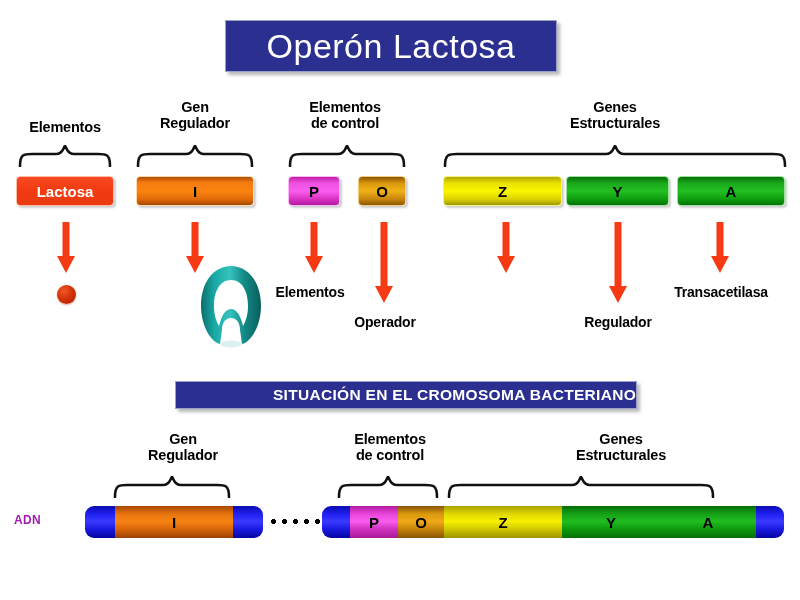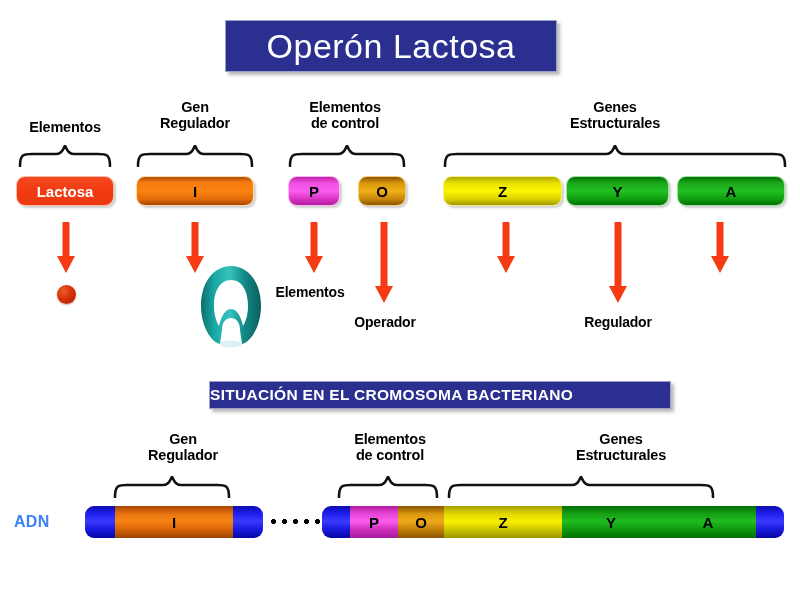--- a/index.html
+++ b/index.html
@@ -45,22 +45,21 @@
     position: absolute;
     left: 175px;
     top: 381px;
     width: 460px;
     height: 26px;
     background: #2b2f8f;
     border: 1px solid #9aa0c8;
     box-shadow: 3px 3px 3px rgba(120,120,120,0.5);
     display: flex;
     align-items: center;
-    justify-content: flex-start;
-    margin-left: 34px;
+    justify-content: flex-end;
   }
   .sub-banner span {
     color: #ffffff;
     font-size: 15.5px;
     font-weight: bold;
     letter-spacing: 0.3px;
   }
 
   
   .caption {
@@ -76,21 +75,21 @@
   }
 
   
   .brace { position: absolute; }
   .brace svg { display: block; }
 
   
   .gene {
     position: absolute;
     height: 30px;
-    border-radius: 9px;
+    border-radius: 4px;
     display: flex;
     align-items: center;
     justify-content: center;
     font-weight: bold;
     font-size: 15px;
     color: #000000;
     box-shadow: 2px 2px 2px rgba(150,150,150,0.45);
     box-sizing: border-box;
   }
   .gene.lactosa {
@@ -146,23 +145,23 @@
     box-shadow: 0 1px 2px rgba(160,60,30,0.45);
   }
 
   
   .repressor { position: absolute; }
   .repressor svg { display: block; }
 
   
   .adn-label {
     position: absolute;
-    font-size: 16px;
-    font-weight: bold;
-    color: #3b82f6;
+    font-size: 12px;
+    font-weight: bold;
+    color: #a21caf;
     letter-spacing: 0.3px;
   }
 
   
   .chr-seg {
     position: absolute;
     height: 32px;
     display: flex;
     align-items: center;
     justify-content: center;
@@ -347,20 +346,21 @@
     </svg>
   </div>
 
   <div class="product-label" style="left:258px; top:284px; width:104px;">Elementos</div>
 
   <div class="product-label" style="left:330px; top:314px; width:110px;">Operador</div>
 
 
   <div class="product-label" style="left:562px; top:314px; width:112px;">Regulador</div>
 
+  <div class="product-label" style="left:648px; top:284px; width:146px;">Transacetilasa</div>
 
   <div class="sub-banner">
     <span>SITUACIÓN EN EL CROMOSOMA BACTERIANO</span>
   </div>
 
   <div class="caption" style="left:108px; top:431px; width:150px;">Gen
 Regulador</div>
 
   <div class="caption" style="left:322px; top:431px; width:136px;">Elementos
 de control</div>

